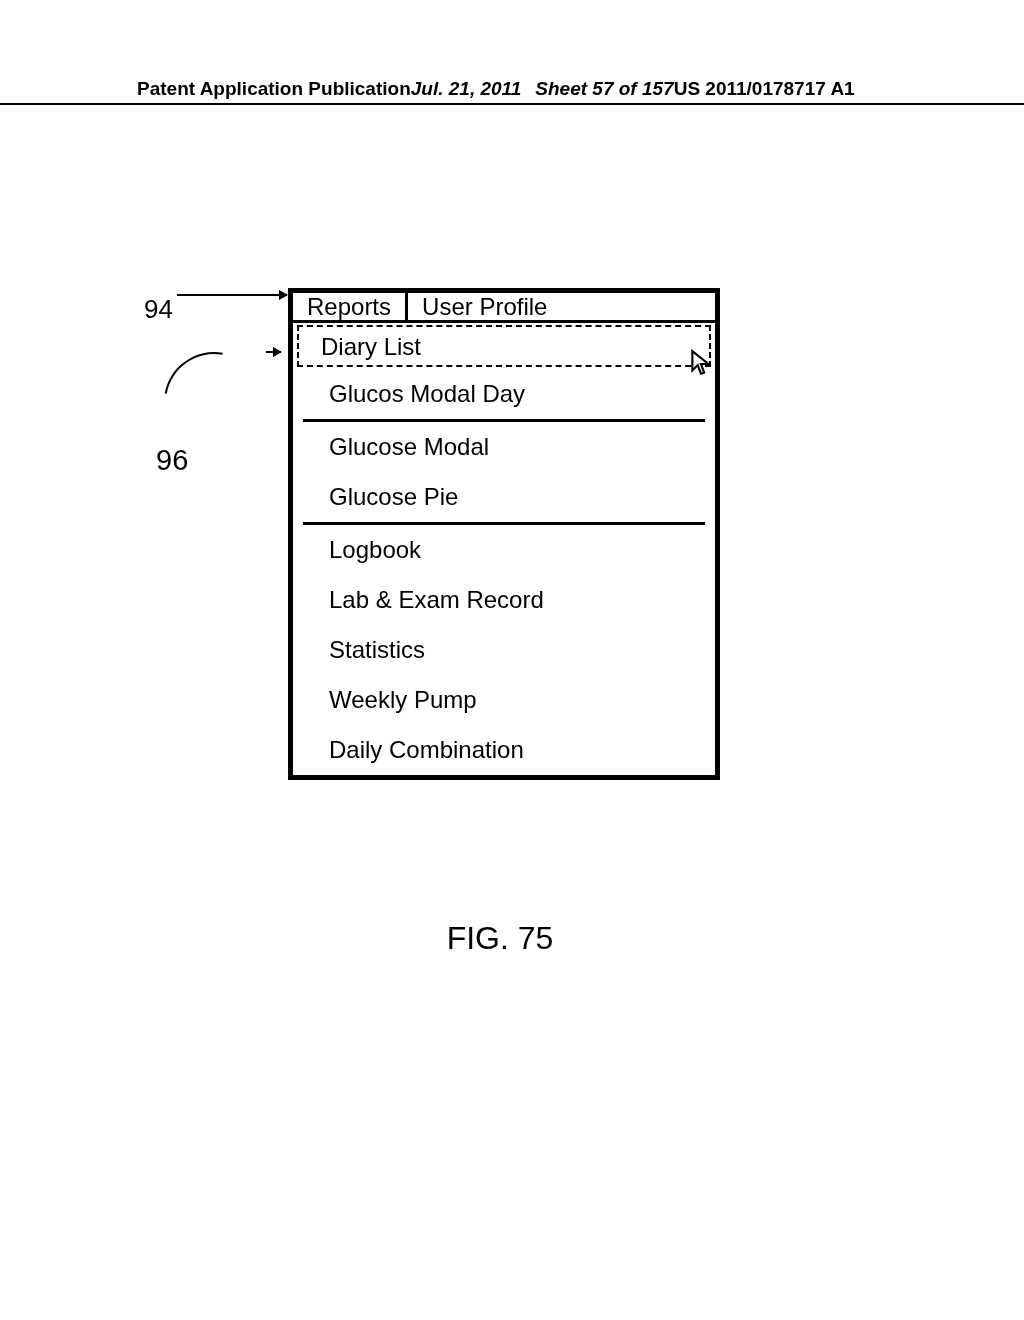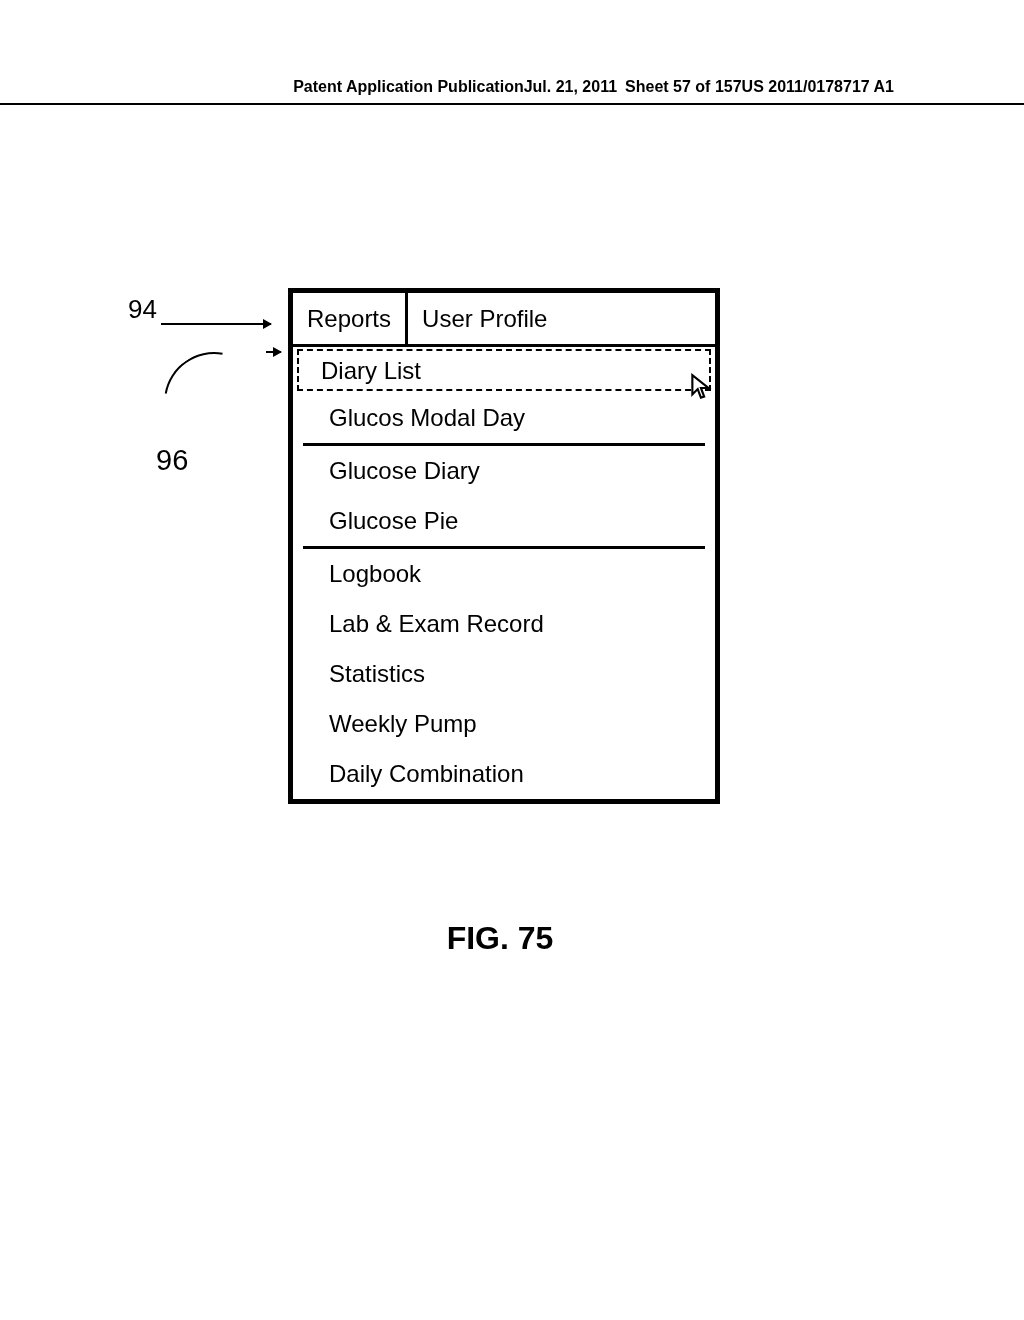--- a/index.html
+++ b/index.html
@@ -10,35 +10,36 @@
     body {
       width: 1024px;
       height: 1320px;
       background: white;
       font-family: Arial, Helvetica, sans-serif;
       position: relative;
     }
     .header {
       position: absolute;
       top: 78px;
-      left: 0;
+      left: 7px;
       right: 0;
       display: flex;
-      justify-content: flex-end;
+      justify-content: flex-start;
       padding: 0 130px;
-      font-size: 16px;
+      font-size: 19px;
       font-weight: bold;
     }
     .header-left {
       flex: 0 0 auto;
     }
     .header-mid {
       flex: 0 0 auto;
       display: flex;
-      gap: 8px;
+      gap: 14px;
+      font-style: italic;
     }
     .header-right {
       flex: 0 0 auto;
     }
     .header-divider {
       position: absolute;
       top: 103px;
       left: 0;
       right: 0;
       height: 2px;
@@ -46,24 +47,24 @@
     }
     .figure-container {
       position: absolute;
       top: 294px;
       left: 128px;
       width: 640px;
     }
     .callout-94 {
       position: absolute;
       top: 0px;
-      left: 0px;
+      left: 16px;
       font-size: 26px;
       display: flex;
-      align-items: flex-end;
+      align-items: flex-start;
     }
     .callout-94-line {
       width: 110px;
       height: 2px;
       background: black;
       margin-left: 4px;
       position: relative;
     }
     .callout-94-line::after {
       content: '';
@@ -112,21 +113,21 @@
     }
     .menu-box {
       position: absolute;
       left: 160px;
       top: -6px;
       width: 432px;
       border: 5px solid black;
     }
     .tab-row {
       display: flex;
-      height: 54px;
+      height: 30px;
       border-bottom: 3px solid black;
     }
     .tab {
       padding: 8px 14px;
       font-size: 24px;
       display: flex;
       align-items: center;
     }
     .tab-reports {
       border-right: 3px solid black;
@@ -153,21 +154,21 @@
       background: black;
       margin: 0 10px;
     }
     .figure-caption {
       position: absolute;
       top: 920px;
       left: 0;
       width: 1000px;
       text-align: center;
       font-size: 32px;
-      font-weight: bold;
+      font-weight: normal;
     }
   </style>
 </head>
 <body>
 
 <div class="header">
   <div class="header-left">Patent Application Publication</div>
   <div class="header-mid">
     <span>Jul. 21, 2011</span>
     <span>Sheet 57 of 157</span>
@@ -203,21 +204,21 @@
         <path d="M 3 2 L 3 20 L 8 15 L 11 23 L 14 22 L 11 14 L 18 14 Z" fill="white" stroke="black" stroke-width="2"></path>
       </svg>
     </div>
     <div class="menu-item">
       <span>Glucos Modal Day</span>
     </div>
 
     <div class="group-divider"></div>
 
     <div class="menu-item">
-      <span>Glucose Diary</span>
+      <span>Glucose Modal</span>
     </div>
     <div class="menu-item">
       <span>Glucose Pie</span>
     </div>
 
     <div class="group-divider"></div>
 
     <div class="menu-item">
       <span>Logbook</span>
     </div>

